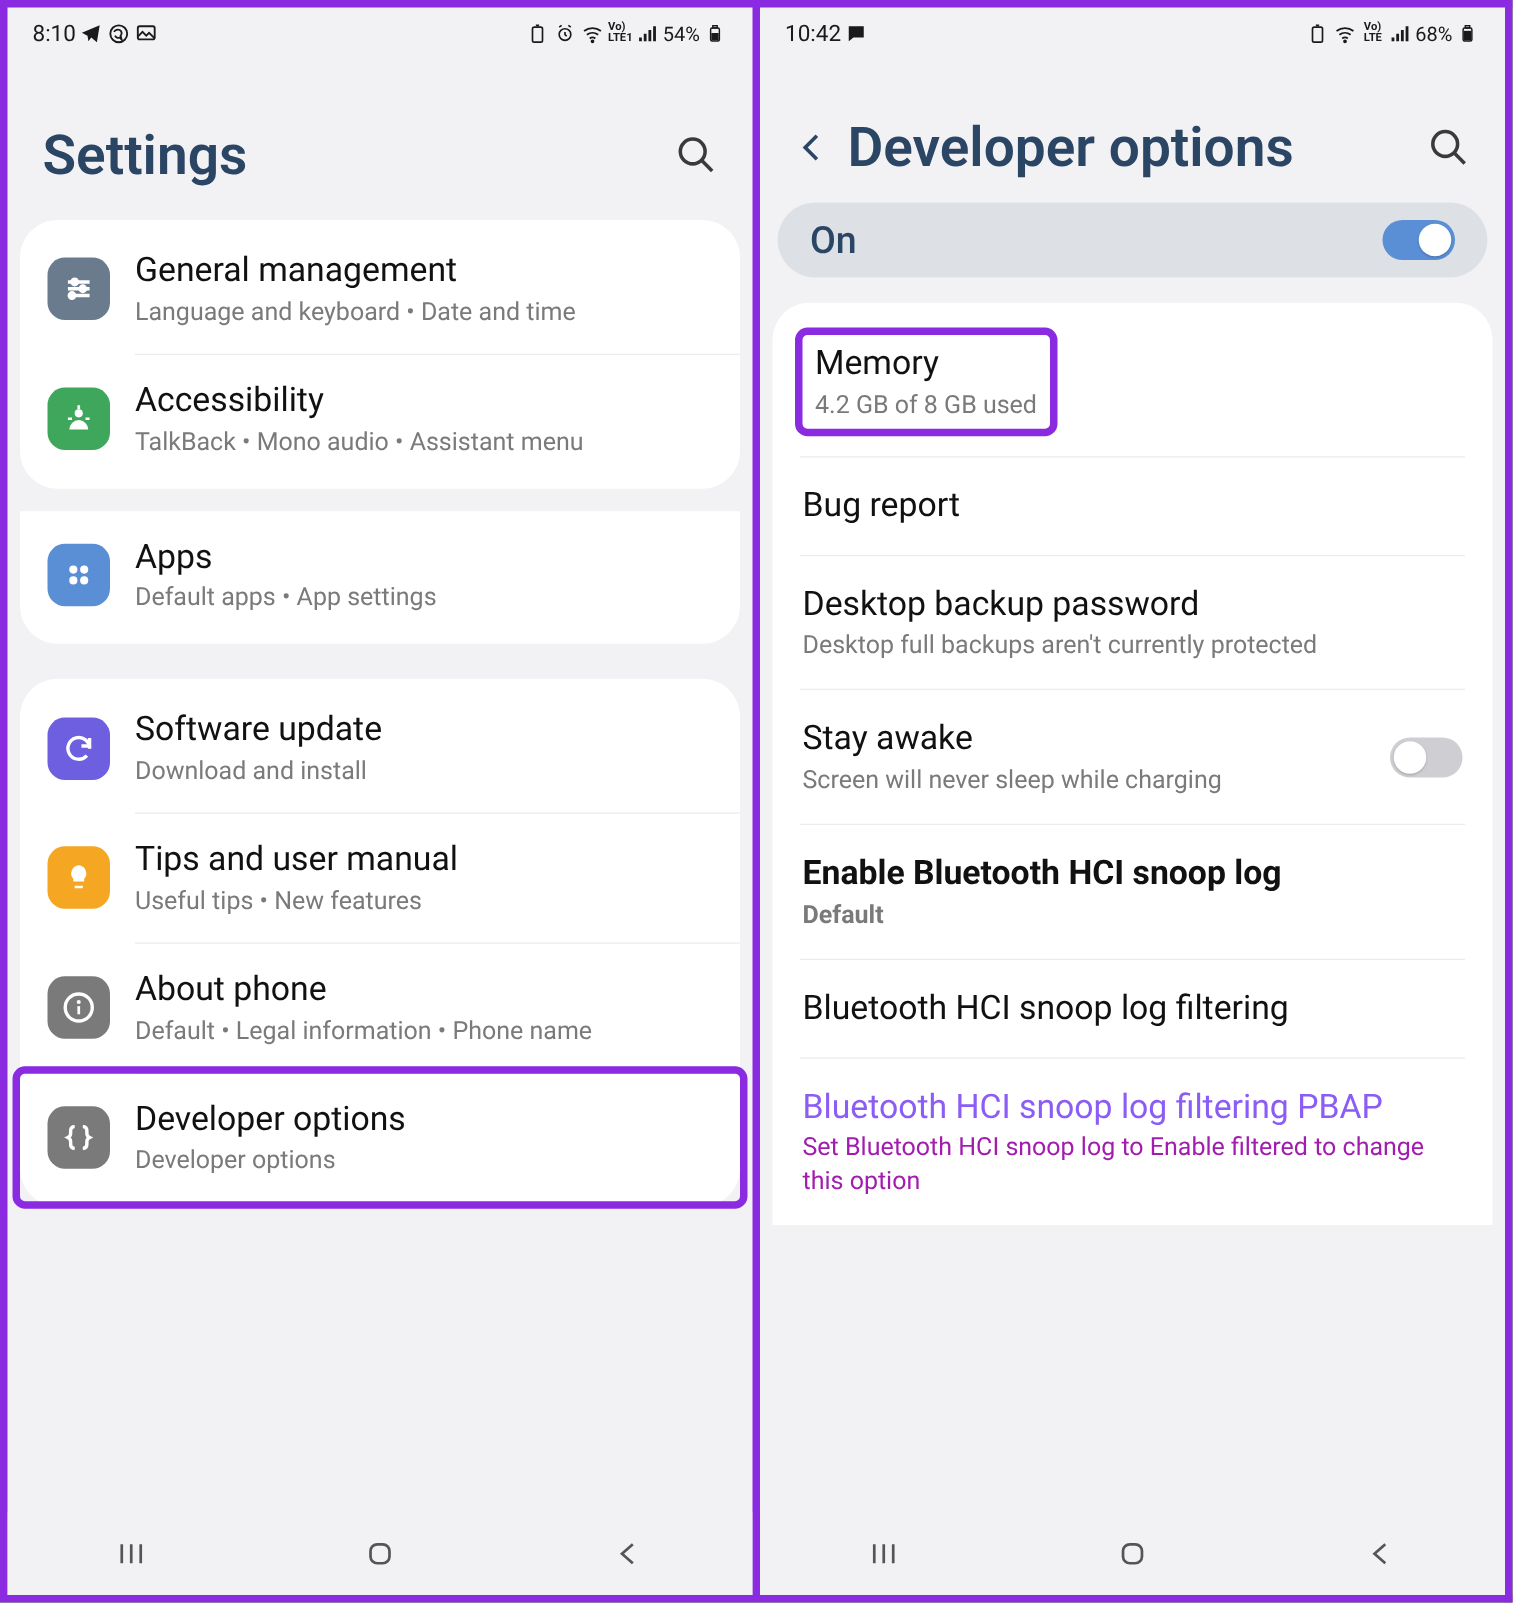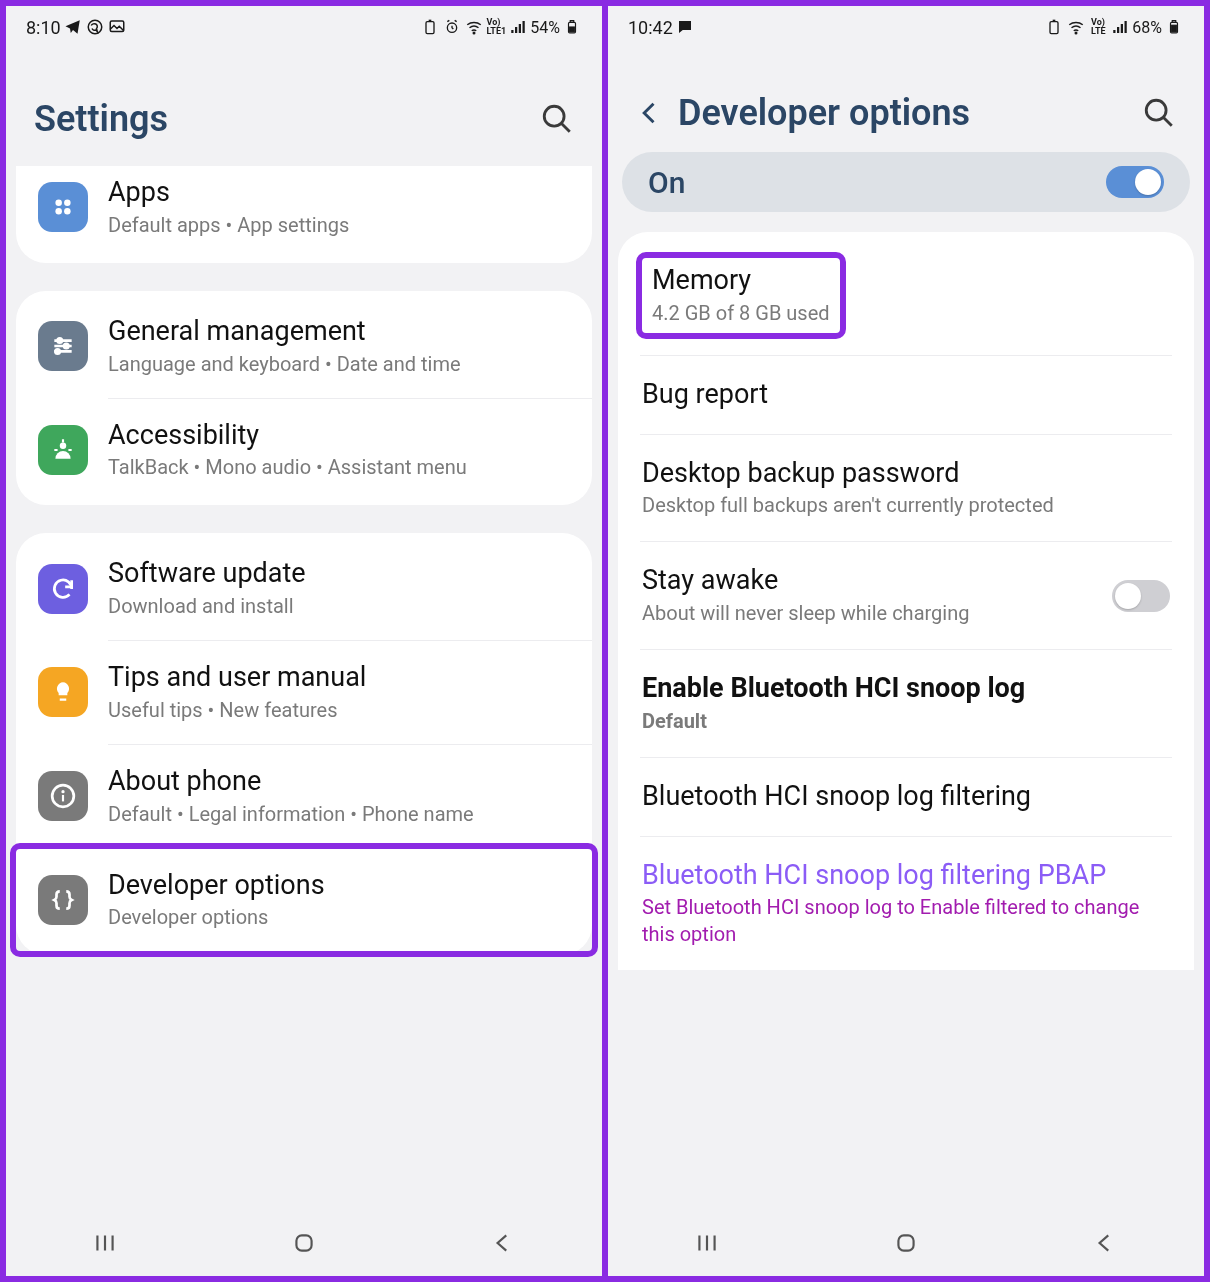--- a/index.html
+++ b/index.html
@@ -34,21 +34,21 @@
   .statusbar .right { font-size: 16px; }
   .sb-icon { width: 20px; height: 20px; display:inline-flex; align-items:center; justify-content:center;}
   
   .header {
     display: flex;
     align-items: center;
     padding: 50px 28px 26px 28px;
     gap: 14px;
   }
   .header .title {
-    font-size: 36px;
+    font-size: 44px;
     font-weight: 600;
     color: #2b4665;
     flex: 1;
   }
   .header .back {
     width: 28px; height:28px; color:#2b4665;
   }
   .header .search {
     width: 34px; height:34px; color:#3a3a3a;
   }
@@ -194,63 +194,63 @@
     <div class="title">Settings</div>
     <div class="search">
       <svg viewBox="0 0 24 24" width="34" height="34" fill="none" stroke="currentColor" stroke-width="2">
           <circle cx="10" cy="10" r="7"></circle>
           <path d="M21 21l-6-6"></path>
         </svg>
     </div>
   </div>
 
   <div class="content scroll" id="left-groups">
+      <div class="group">
+        <div class="row">
+          <div class="icon ic-slate">
+            <svg viewBox="0 0 24 24" width="26" height="26" fill="none" stroke="currentColor" stroke-width="2.5">
+              <path d="M4 7h16M4 12h16M4 17h16"></path>
+              <circle cx="9" cy="7" r="2" fill="currentColor"></circle>
+              <circle cx="15" cy="12" r="2" fill="currentColor"></circle>
+              <circle cx="7" cy="17" r="2" fill="currentColor"></circle>
+            </svg>
+          </div>
+          <div class="txt">
+            <div class="t1">General management</div>
+            <div class="t2">Language and keyboard  •  Date and time</div>
+          </div>
+        </div>
+        <div class="divider"></div>
+        <div class="row">
+          <div class="icon ic-green">
+            <svg viewBox="0 0 24 24" width="26" height="26" fill="currentColor">
+              <circle cx="12" cy="8" r="3"></circle>
+              <path d="M5 20a7 7 0 0114 0z"></path>
+              <path d="M4 12h3M17 12h3M12 2v3" stroke="currentColor" stroke-width="2"></path>
+            </svg>
+          </div>
+          <div class="txt">
+            <div class="t1">Accessibility</div>
+            <div class="t2">TalkBack  •  Mono audio  •  Assistant menu</div>
+          </div>
+        </div>
+      </div>
       <div class="group cut-top">
         <div class="row">
           <div class="icon ic-blue">
             <svg viewBox="0 0 24 24" width="26" height="26" fill="currentColor">
               <circle cx="8" cy="8" r="3"></circle>
               <circle cx="16" cy="8" r="3"></circle>
               <circle cx="8" cy="16" r="3"></circle>
               <circle cx="16" cy="16" r="3"></circle>
             </svg>
           </div>
           <div class="txt">
             <div class="t1">Apps</div>
             <div class="t2">Default apps  •  App settings</div>
-          </div>
-        </div>
-      </div>
-      <div class="group">
-        <div class="row">
-          <div class="icon ic-slate">
-            <svg viewBox="0 0 24 24" width="26" height="26" fill="none" stroke="currentColor" stroke-width="2.5">
-              <path d="M4 7h16M4 12h16M4 17h16"></path>
-              <circle cx="9" cy="7" r="2" fill="currentColor"></circle>
-              <circle cx="15" cy="12" r="2" fill="currentColor"></circle>
-              <circle cx="7" cy="17" r="2" fill="currentColor"></circle>
-            </svg>
-          </div>
-          <div class="txt">
-            <div class="t1">General management</div>
-            <div class="t2">Language and keyboard  •  Date and time</div>
-          </div>
-        </div>
-        <div class="divider"></div>
-        <div class="row">
-          <div class="icon ic-green">
-            <svg viewBox="0 0 24 24" width="26" height="26" fill="currentColor">
-              <circle cx="12" cy="8" r="3"></circle>
-              <path d="M5 20a7 7 0 0114 0z"></path>
-              <path d="M4 12h3M17 12h3M12 2v3" stroke="currentColor" stroke-width="2"></path>
-            </svg>
-          </div>
-          <div class="txt">
-            <div class="t1">Accessibility</div>
-            <div class="t2">TalkBack  •  Mono audio  •  Assistant menu</div>
           </div>
         </div>
       </div>
       <div class="group">
         <div class="row">
           <div class="icon ic-purple">
             <svg viewBox="0 0 24 24" width="26" height="26" fill="none" stroke="currentColor" stroke-width="2.5">
               <path d="M20 12a8 8 0 10-2 5"></path>
               <path d="M20 4v6h-6"></path>
             </svg>
@@ -402,21 +402,21 @@
         <div class="row" style="padding: 22px 24px; align-items: center;">
           <div class="txt">
             <div class="t1">Desktop backup password</div>
             <div class="t2">Desktop full backups aren't currently protected</div>
           </div>
         </div>
         <div class="divider full"></div>
         <div class="row" style="padding: 22px 24px;">
           <div class="txt">
             <div class="t1">Stay awake</div>
-            <div class="t2">About will never sleep while charging</div>
+            <div class="t2">Screen will never sleep while charging</div>
           </div>
           <div class="toggle">
             <div class="knob"></div>
           </div>
         </div>
         <div class="divider full"></div>
         <div class="row" style="padding: 22px 24px; font-weight: bold;">
           <div class="txt">
             <div class="t1">Enable Bluetooth HCI snoop log</div>
             <div class="t2">Default</div>

